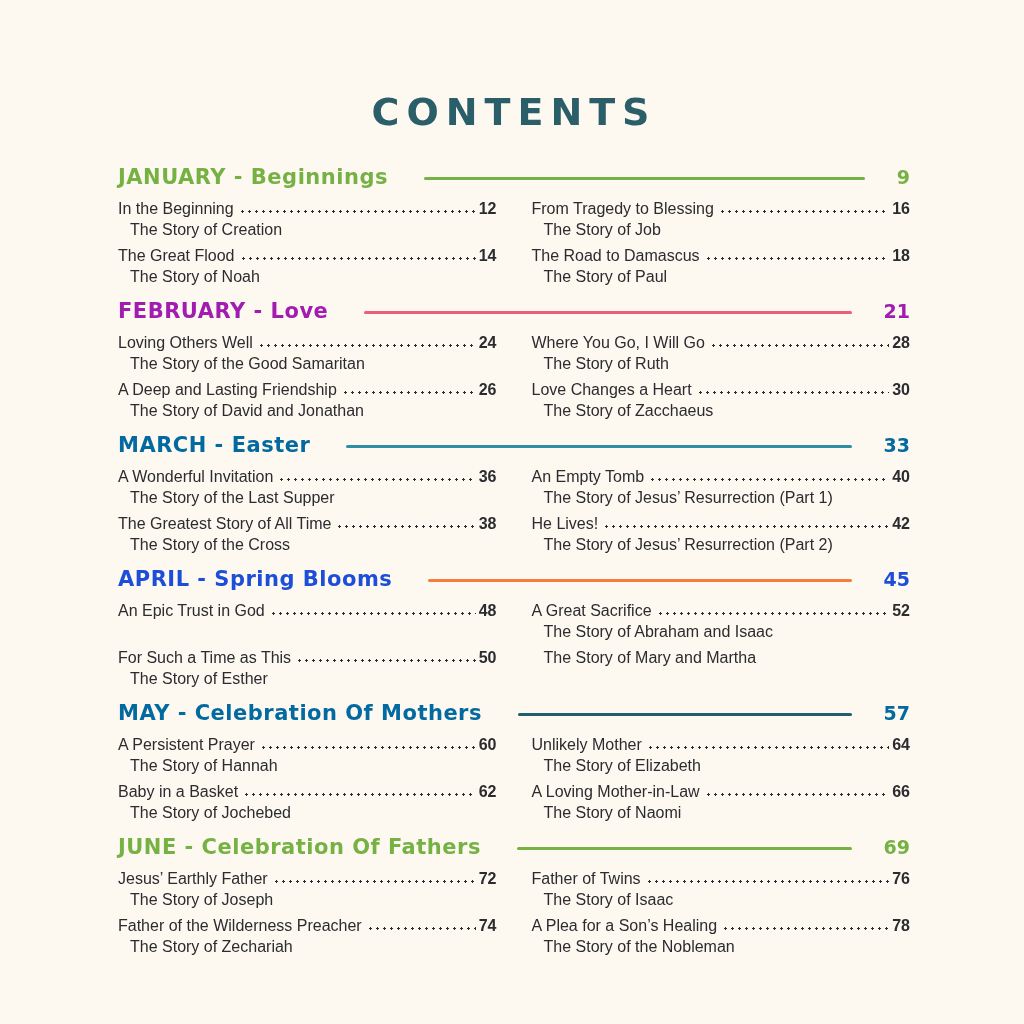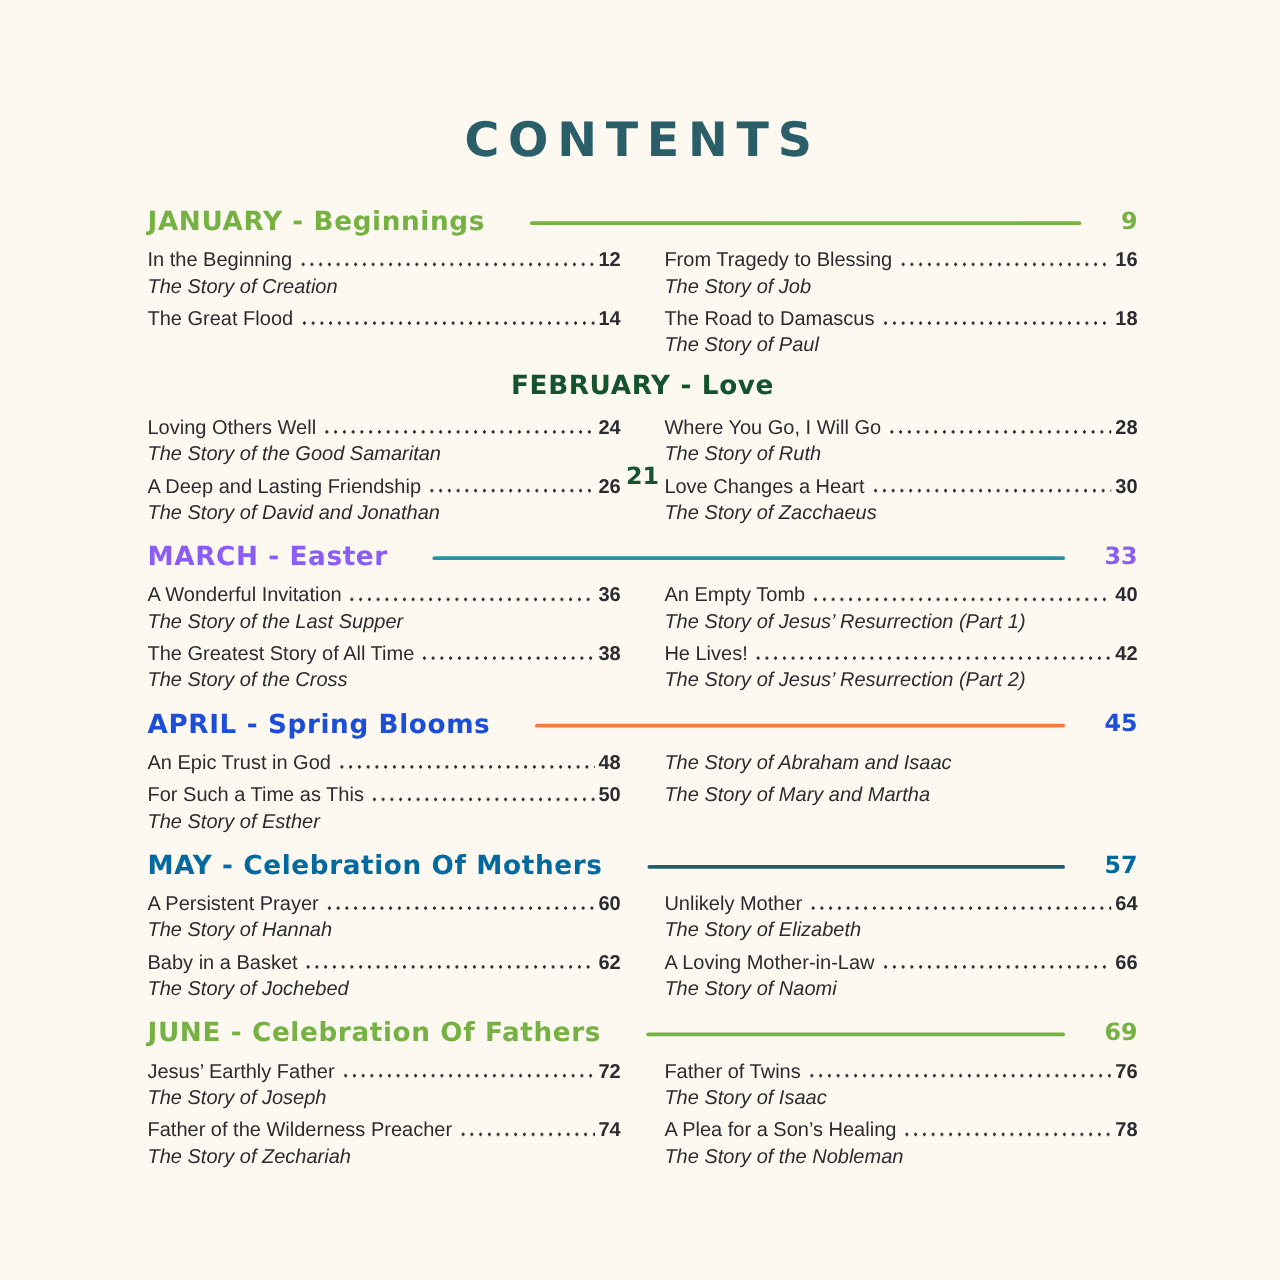--- a/index.html
+++ b/index.html
@@ -44,21 +44,21 @@
   .leader {
     flex: 1;
     min-width: 10px;
     margin: 0 3px 0 5px;
     background-image: radial-gradient(circle, #2b2b30 1.15px, transparent 1.4px);
     background-size: 7px 3px;
     background-repeat: repeat-x;
     background-position: 0 12px;
   }
   .entry-page { font-weight: bold; }
-  .entry-sub { font-style: italic; font-size: 16px; line-height: 21px; }
+  .entry-sub { font-size: 16px; line-height: 21px; margin-left: 12px; }
 </style>
 </head>
 <body>
 
 <main class="page">
   <h1 class="page-title">CONTENTS</h1>
 
   <section>
     <div class="sec-head" style="color: rgb(118, 177, 68);">
       <span class="sec-label">JANUARY - Beginnings</span>
@@ -73,20 +73,21 @@
           <span class="entry-page">12</span>
         </div>
         <div class="entry-sub">The Story of Creation</div>
       </div>
       <div class="entry">
         <div class="entry-line">
           <span class="entry-title">The Great Flood</span>
           <span class="leader"></span>
           <span class="entry-page">14</span>
         </div>
+        <div class="entry-sub">The Story of Noah</div>
       </div>
       <div class="entry">
         <div class="entry-line">
           <span class="entry-title">From Tragedy to Blessing</span>
           <span class="leader"></span>
           <span class="entry-page">16</span>
         </div>
         <div class="entry-sub">The Story of Job</div>
       </div>
       <div class="entry">
@@ -94,21 +95,21 @@
           <span class="entry-title">The Road to Damascus</span>
           <span class="leader"></span>
           <span class="entry-page">18</span>
         </div>
         <div class="entry-sub">The Story of Paul</div>
       </div>
     </div>
   </section>
 
   <section>
-    <div class="sec-head" style="color: #14532d; flex-direction: column;">
+    <div class="sec-head" style="color: #a21caf;">
       <span class="sec-label">FEBRUARY - Love</span>
       <span class="sec-rule" style="background-color: rgb(238, 94, 119);"></span>
       <span class="sec-page">21</span>
     </div>
     <div class="entries">
       <div class="entry">
         <div class="entry-line">
           <span class="entry-title">Loving Others Well</span>
           <span class="leader"></span>
           <span class="entry-page">24</span>
@@ -136,21 +137,21 @@
           <span class="entry-title">Love Changes a Heart</span>
           <span class="leader"></span>
           <span class="entry-page">30</span>
         </div>
         <div class="entry-sub">The Story of Zacchaeus</div>
       </div>
     </div>
   </section>
 
   <section>
-    <div class="sec-head" style="color: #8b5cf6;">
+    <div class="sec-head" style="color: #0369a1;">
       <span class="sec-label">MARCH - Easter</span>
       <span class="sec-rule" style="background-color: rgb(46, 142, 164);"></span>
       <span class="sec-page">33</span>
     </div>
     <div class="entries">
       <div class="entry">
         <div class="entry-line">
           <span class="entry-title">A Wonderful Invitation</span>
           <span class="leader"></span>
           <span class="entry-page">36</span>
@@ -200,20 +201,25 @@
       </div>
       <div class="entry">
         <div class="entry-line">
           <span class="entry-title">For Such a Time as This</span>
           <span class="leader"></span>
           <span class="entry-page">50</span>
         </div>
         <div class="entry-sub">The Story of Esther</div>
       </div>
       <div class="entry">
+        <div class="entry-line">
+          <span class="entry-title">A Great Sacrifice</span>
+          <span class="leader"></span>
+          <span class="entry-page">52</span>
+        </div>
         <div class="entry-sub">The Story of Abraham and Isaac</div>
       </div>
       <div class="entry">
         <div class="entry-sub">The Story of Mary and Martha</div>
       </div>
     </div>
   </section>
 
   <section>
     <div class="sec-head" style="color: #0369a1;">

